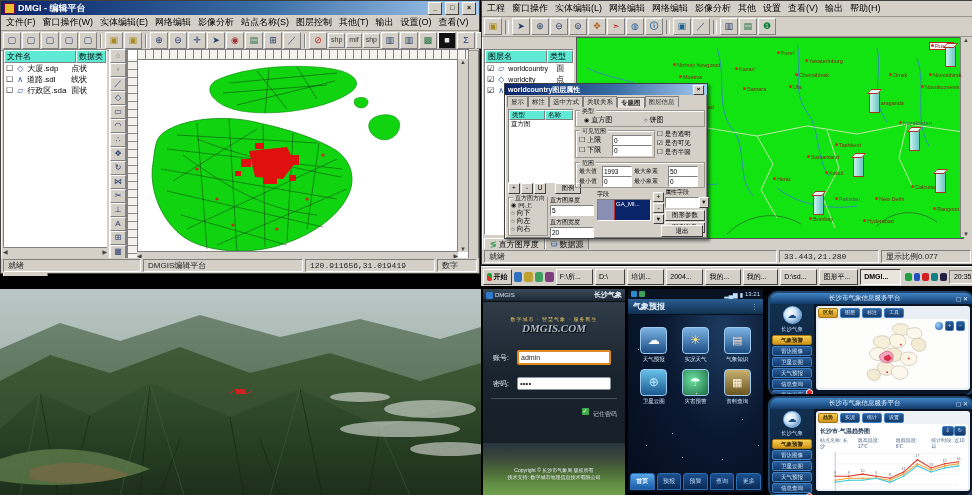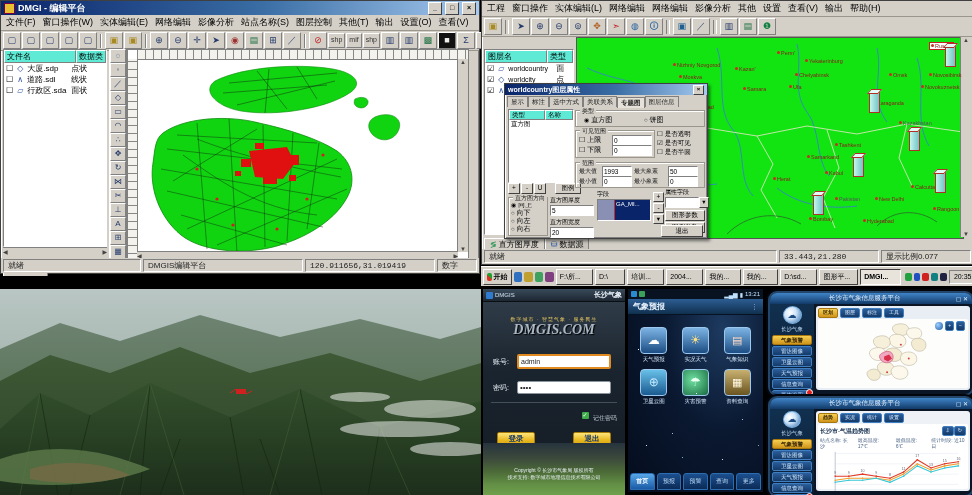--- a/index.html
+++ b/index.html
@@ -558,37 +558,33 @@
 
 <div class="abs" style="left:483px;top:289px;width:142px;height:206px;background:linear-gradient(#33404d,#1a242e 40%,#141c24);overflow:hidden">
   <div style="height:12px;background:linear-gradient(#3a4a5a,#1c2732);display:flex;align-items:center;padding:0 3px;border-bottom:1px solid #0a0f14">
     <span style="width:7px;height:7px;background:#2e7bd0;border-radius:1px"></span>
     <span style="color:#cfe0ee;font-size:6px;margin-left:2px">DMGIS</span>
     <span style="flex:1"></span>
     <span style="color:#e8f0f8;font-size:7px;font-weight:bold">长沙气象</span>
   </div>
   <div style="text-align:center;margin-top:14px">
     <div style="font-size:5px;color:#e8c860;letter-spacing:1px">数字城市 · 智慧气象 · 服务民生</div>
-    <div style="font-size:14px;font-weight:bold;font-style:italic;color:#aab6c2;text-shadow:1px 1px 1px #000;font-family:'Liberation Serif',serif">DMGIS.COM</div>
+    <div style="font-size:11px;font-weight:bold;font-style:italic;color:#aab6c2;text-shadow:1px 1px 1px #000;font-family:'Liberation Serif',serif">DMGIS.COM</div>
   </div>
   <div style="margin:16px 0 0 10px;display:flex;align-items:center">
     <span style="width:24px;font-size:7px;color:#dfe8f0">账号:</span>
     <span style="width:86px;height:11px;background:#fff;border:2px solid #e08a20;border-radius:2px;font-size:7px;color:#222;padding:0 2px;line-height:11px">admin</span>
   </div>
   <div style="margin:12px 0 0 10px;display:flex;align-items:center">
     <span style="width:24px;font-size:7px;color:#dfe8f0">密码:</span>
     <span style="width:88px;height:11px;background:#fff;border:1px solid #8a949e;border-radius:2px;font-size:8px;color:#222;padding:0 2px;line-height:11px">••••</span>
   </div>
   <div style="margin:8px 8px 0 8px;border-top:1px solid #434f5a;padding-top:3px;text-align:right">
     <span style="display:inline-block;width:7px;height:7px;background:#3fae4a;border-radius:1px;color:#fff;font-size:6px;line-height:7px;text-align:center;vertical-align:middle">✓</span>
     <span style="font-size:6px;color:#b8c4ce">记住密码</span>
-  </div>
-  <div style="display:flex;justify-content:space-between;padding:8px 14px 0 14px">
-    <span class="ybtn" style="width:36px;height:12px;font-size:7.5px;line-height:12px">登录</span>
-    <span class="ybtn" style="width:36px;height:12px;font-size:7.5px;line-height:12px">退出</span>
   </div>
   <div style="position:absolute;left:0;right:0;bottom:0;height:52px;background:linear-gradient(#27333d 0%,#3c4a3c 30%,#4c6a38 55%,#639045 80%,#6fa04c 100%)">
     <div style="text-align:center;padding-top:24px;font-size:5px;color:#e6eef2;line-height:7px">
       <div>Copyright © 长沙市气象局 版权所有</div>
       <div>技术支持: 数字城市地理信息技术有限公司</div>
     </div>
   </div>
 </div>
 
 <div class="abs" style="left:628px;top:289px;width:135px;height:203px;background:radial-gradient(ellipse at 70% 20%,#1d3a60 0%,#0a1830 45%,#050d1d 100%);overflow:hidden">

